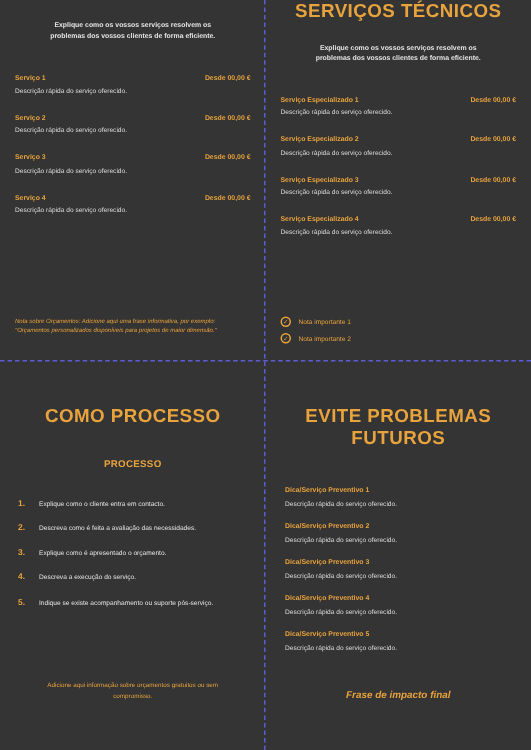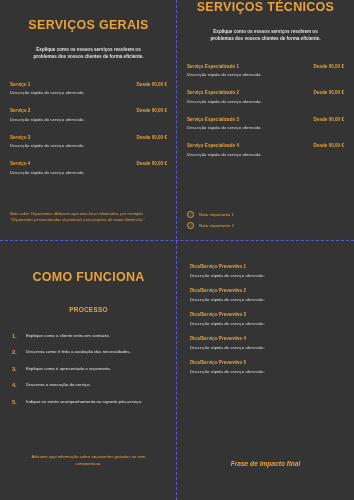--- a/index.html
+++ b/index.html
@@ -94,21 +94,20 @@
     text-align:center; color:#e8a33d; font-size:6.6px;
     font-style:italic; font-weight:bold;
   }
 </style>
 </head>
 <body>
 
 <div class="page">
 
   <div class="panel p1">
-    <div class="ttl">SERVIÇOS GERAIS</div>
     <div class="intro">Explique como os vossos serviços resolvem os problemas dos vossos clientes de forma eficiente.</div>
 
     <div class="svc-list">
       <div class="svc">
         <div class="svc-head">
           <span class="svc-name">Serviço 1</span>
           <span class="svc-price">Desde 00,00 €</span>
         </div>
         <div class="svc-desc">Descrição rápida do serviço oferecido.</div>
       </div>
@@ -179,21 +178,21 @@
         <span class="chk-tx">Nota importante 1</span>
       </div>
       <div class="chk">
         <span class="chk-ic">✓</span>
         <span class="chk-tx">Nota importante 2</span>
       </div>
     </div>
   </div>
 
   <div class="panel p3">
-    <div class="ttl">COMO FUNCIONA</div>
+    <div class="ttl">COMO PROCESSO</div>
     <div class="sub">PROCESSO</div>
 
     <div class="steps">
       <div class="step">
         <span class="step-n">1.</span>
         <span class="step-t">Explique como o cliente entra em contacto.</span>
       </div>
       <div class="step">
         <span class="step-n">2.</span>
         <span class="step-t">Descreva como é feita a avaliação das necessidades.</span>
@@ -209,20 +208,21 @@
       <div class="step">
         <span class="step-n">5.</span>
         <span class="step-t">Indique se existe acompanhamento ou suporte pós-serviço.</span>
       </div>
     </div>
 
     <div class="foot-l">Adicione aqui informação sobre orçamentos gratuitos ou sem compromisso.</div>
   </div>
 
   <div class="panel p4">
+    <div class="ttl">EVITE PROBLEMAS FUTUROS</div>
 
     <div class="tips">
       <div class="tip">
         <div class="tip-t">Dica/Serviço Preventivo 1</div>
         <div class="tip-d">Descrição rápida do serviço oferecido.</div>
       </div>
       <div class="tip">
         <div class="tip-t">Dica/Serviço Preventivo 2</div>
         <div class="tip-d">Descrição rápida do serviço oferecido.</div>
       </div>

